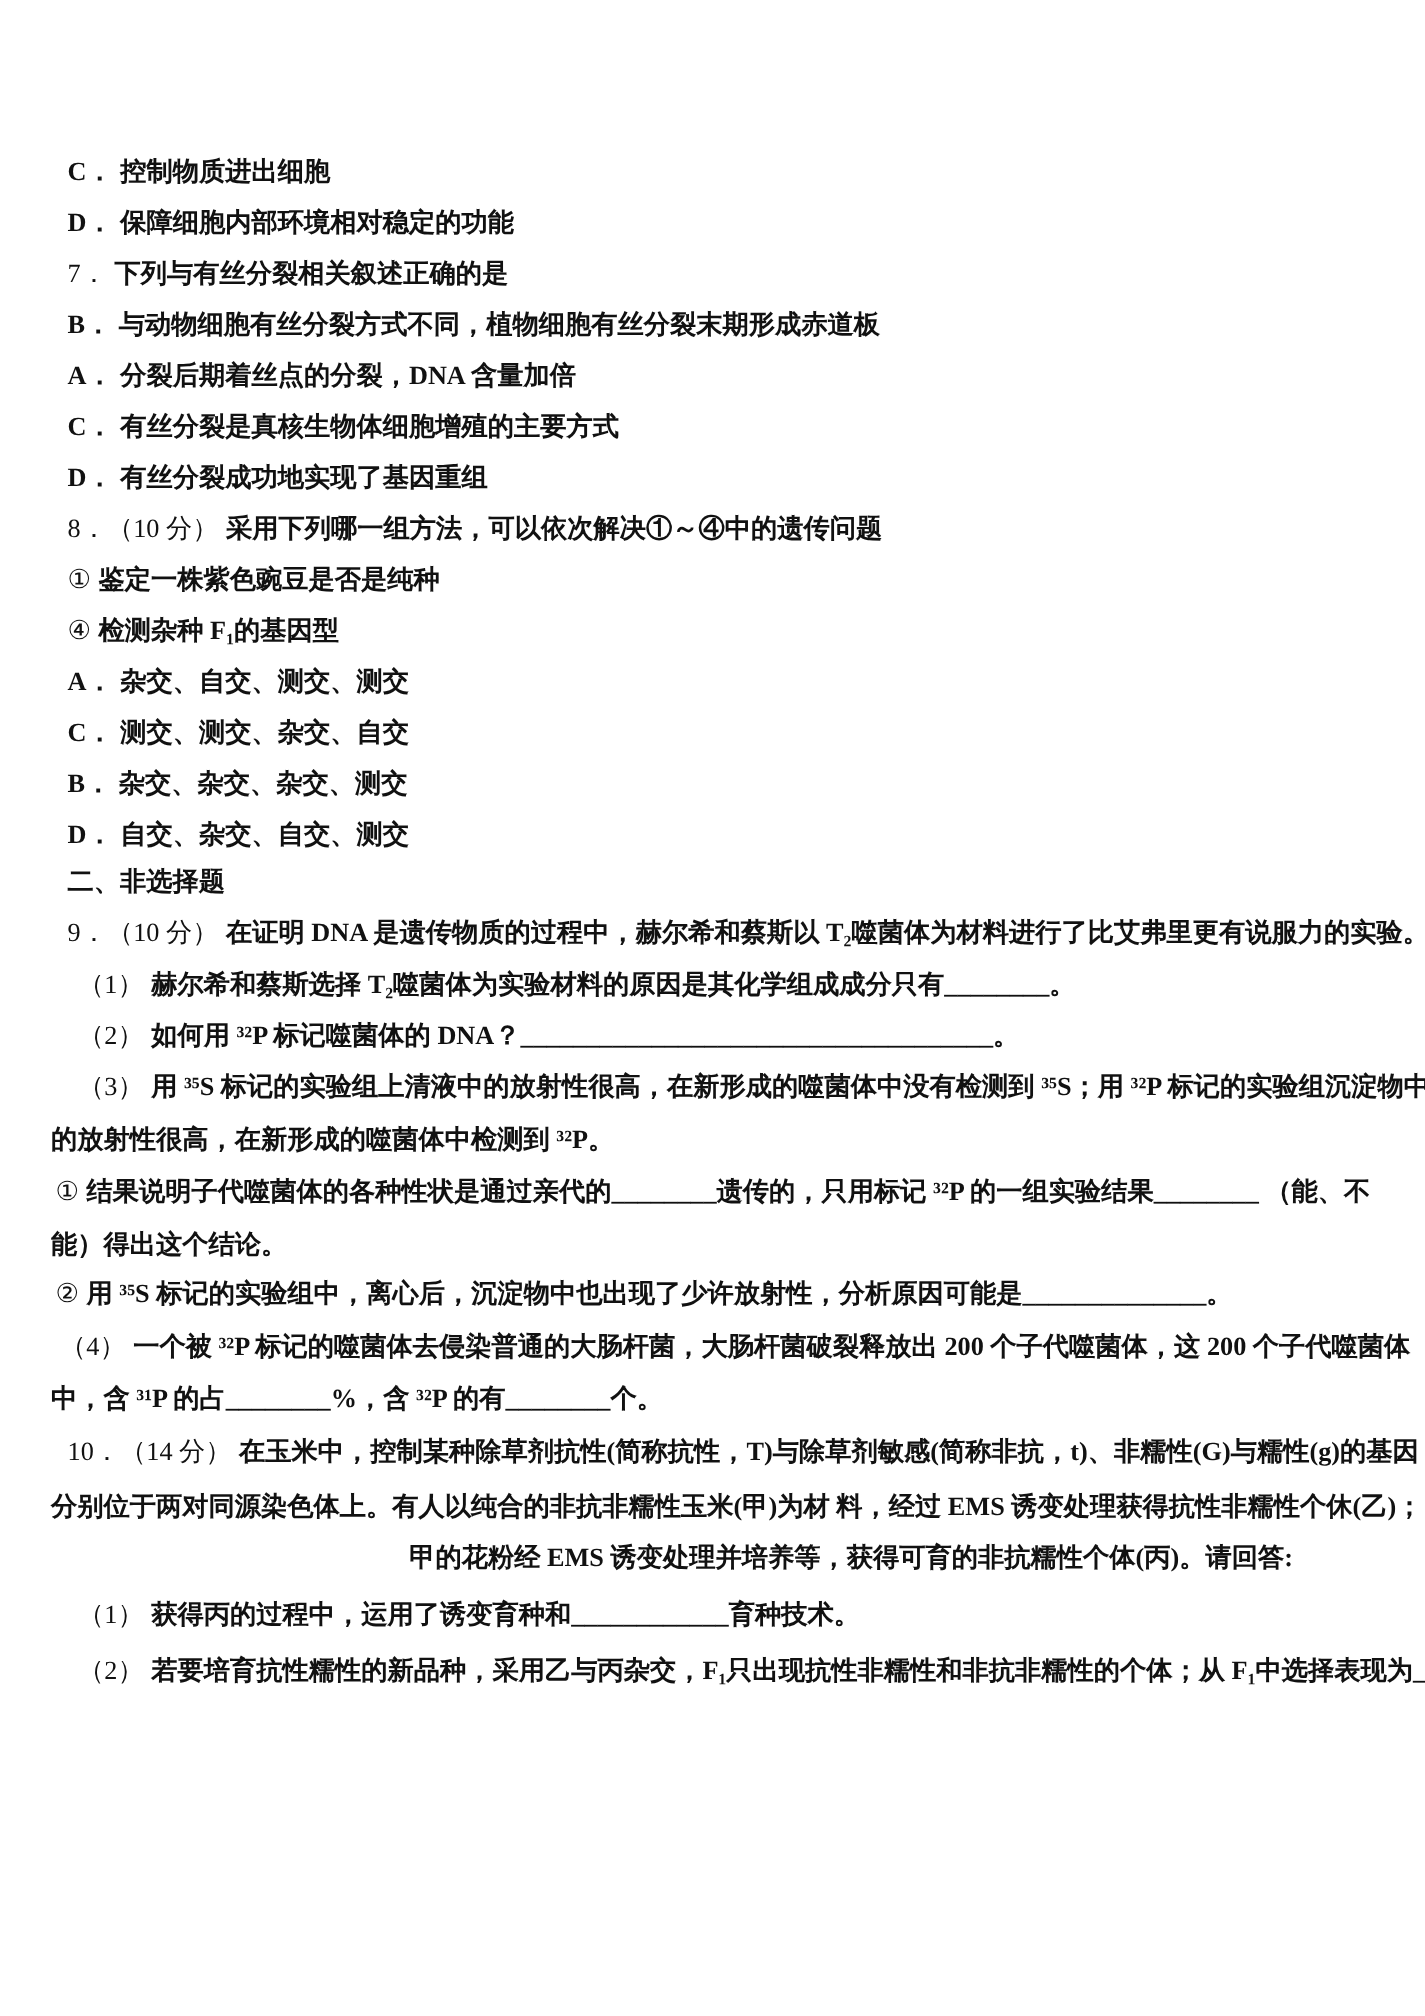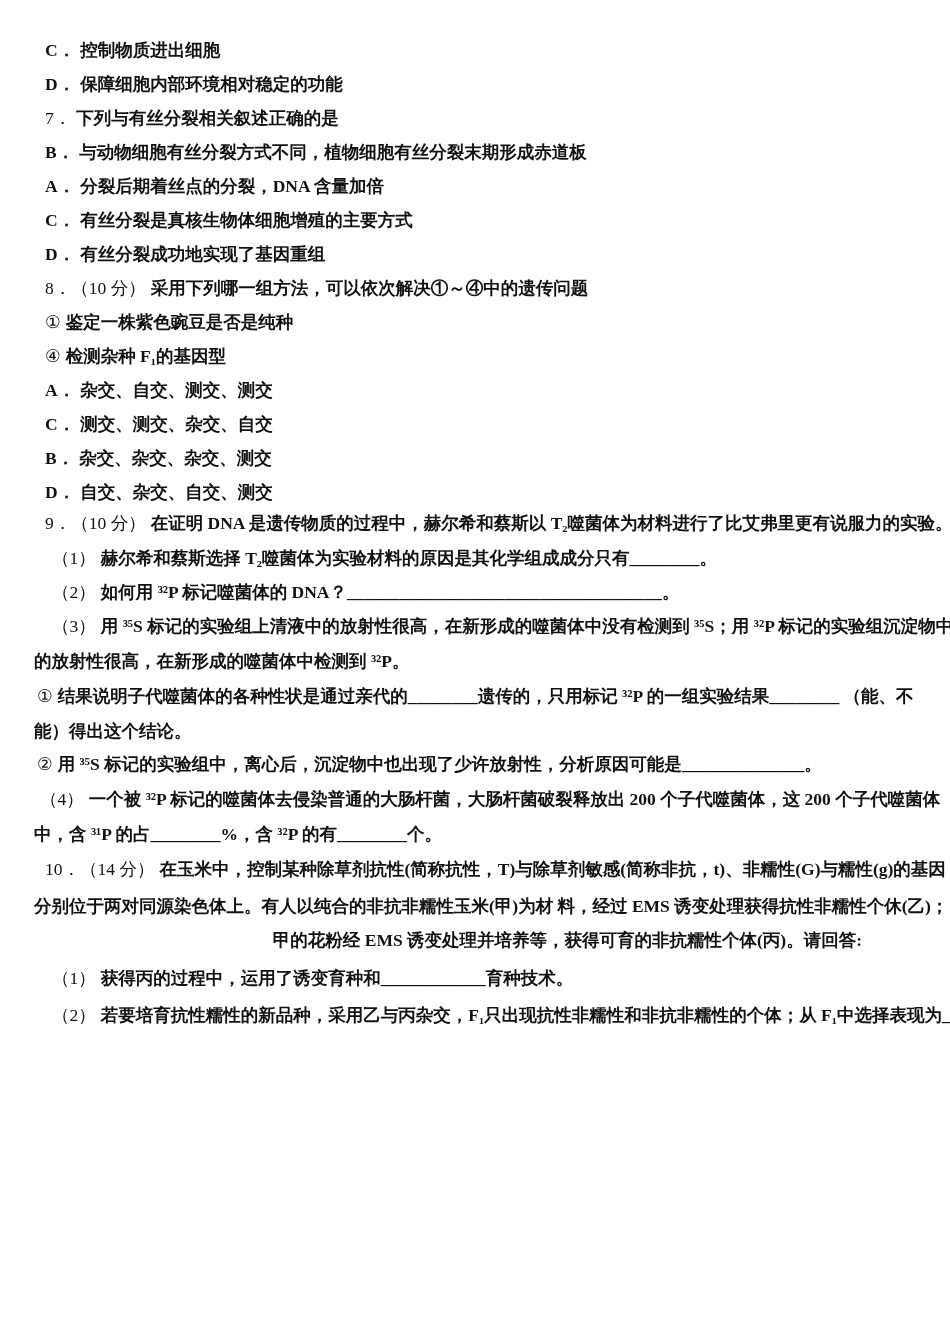--- a/index.html
+++ b/index.html
@@ -1,21 +1,21 @@
 <!DOCTYPE html>
 <html><head>
 <meta charset="utf-8">
 <style>
   html,body{margin:0;padding:0;background:#ffffff;}
   body{
     width:950px;height:1344px;overflow:hidden;
     font-family:"Liberation Serif","DejaVu Serif",serif;
     color:#111;
   }
-  .page{padding-top:40px;width:862px;box-sizing:border-box;}
+  .page{padding-top:104px;width:862px;box-sizing:border-box;}
   .ln{
     line-height:20px;
     font-size:17.5px;
     white-space:nowrap;
     margin-bottom:14px;
   }
   
   .m1{padding-left:45px;}
   .m2{padding-left:52px;}
   .m0{padding-left:34px;}
@@ -61,20 +61,21 @@
   <div class="ln m1"><span class="pfx p">④</span><span class="txt">检测杂种 F₁的基因型</span></div>
 
   <div class="ln m1"><span class="pfx b">A．</span><span class="txt">杂交、自交、测交、测交</span></div>
 
   <div class="ln m1"><span class="pfx b">C．</span><span class="txt">测交、测交、杂交、自交</span></div>
 
   <div class="ln m1"><span class="pfx b">B．</span><span class="txt">杂交、杂交、杂交、测交</span></div>
 
   <div class="ln m1 g31"><span class="pfx b">D．</span><span class="txt">自交、杂交、自交、测交</span></div>
 
+  <div class="ln m1"><span class="txt">二、非选择题</span></div>
 
   <div class="ln m1 g35"><span class="pfx p">9．（10 分）</span><span class="txt">在证明 DNA 是遗传物质的过程中，赫尔希和蔡斯以 T₂噬菌体为材料进行了比艾弗里更有说服力的实验。</span></div>
 
 
   <div class="ln m2"><span class="pfx p">（1）</span><span class="txt">赫尔希和蔡斯选择 T₂噬菌体为实验材料的原因是其化学组成成分只有________。</span></div>
 
   <div class="ln m2"><span class="pfx p">（2）</span><span class="txt">如何用 ³²P 标记噬菌体的 DNA？____________________________________。</span></div>
 
   <div class="ln m2 g35"><span class="pfx p">（3）</span><span class="txt">用 ³⁵S 标记的实验组上清液中的放射性很高，在新形成的噬菌体中没有检测到 ³⁵S；用 ³²P 标记的实验组沉淀物中</span></div>
 

